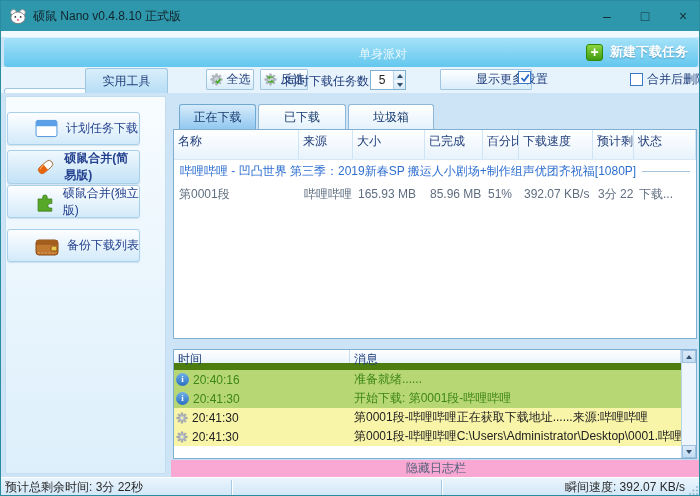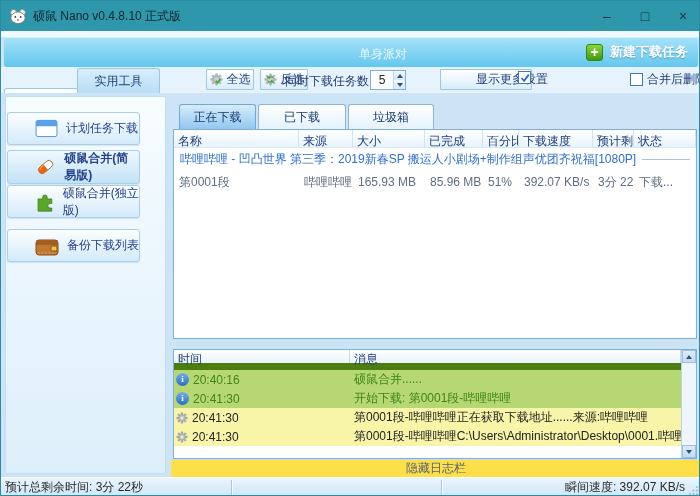--- a/index.html
+++ b/index.html
@@ -52,21 +52,21 @@
   .side-item.hl { background:linear-gradient(#f0f8fe,#c2e2f6); font-weight:bold; }
 
   
   .main-tab { position:absolute; top:103px; height:25px; text-align:center; line-height:24px; color:#163a6e;
               border:1px solid #8fb8d8; border-bottom:none; border-radius:3px 3px 0 0; cursor:pointer; }
   .main-tab.active { background:linear-gradient(#d6ecfb,#92c8ef); border-color:#6fa8d0; }
   .main-tab.inactive { background:linear-gradient(#ffffff,#e4f2fc); }
 
   
   .dl-table { position:absolute; left:172px; top:128px; width:524px; height:210px; background:#fff; border:1px solid #7fb0d4; }
-  .dl-head { display:flex; height:18px; border-bottom:1px solid #d6e8f6; }
+  .dl-head { display:flex; height:30px; border-bottom:1px solid #d6e8f6; }
   .hcell { background:linear-gradient(#ffffff,#e8f3fc); border-right:1px solid #cfe4f4; color:#1f3d7a; line-height:22px;
            padding-left:4px; overflow:hidden; white-space:nowrap; cursor:pointer; }
   .c0{width:125px;} .c1{width:54px;} .c2{width:72px;} .c3{width:58px;} .c4{width:36px;} .c5{width:74px;} .c6{width:41px;} .c7{flex:1;}
   .group-row { display:flex; align-items:center; height:23px; padding:0 6px; color:#2f6fd0; cursor:pointer; }
   .group-line { flex:1; height:1px; background:#a8c4dc; margin-left:6px; }
   .data-row { display:flex; height:23px; color:#5f6e80; cursor:pointer; }
   .dcell { line-height:22px; padding-left:5px; overflow:hidden; white-space:nowrap; }
 
   
   .log { position:absolute; left:172px; top:348px; width:524px; height:110px; background:#fff; border:1px solid #7fb0d4; }
@@ -80,21 +80,21 @@
   .log-time { width:176px; display:flex; align-items:center; gap:4px; padding-left:2px; overflow:hidden; white-space:nowrap; }
   .log-msg { flex:1; overflow:hidden; white-space:nowrap; padding-left:4px; }
   .info-icon { width:13px; height:13px; border-radius:50%; background:linear-gradient(#6fb0e8,#2a6fc0); color:#fff; font-weight:bold;
                font-size:9px; line-height:13px; text-align:center; font-family:"Liberation Serif",serif; flex:none; }
   .vscroll { position:absolute; right:0; top:0; bottom:0; width:15px; border-left:1px solid #b8d4ea; background:#eef5fc;
              display:flex; flex-direction:column; justify-content:space-between; }
   .sc-btn { height:13px; background:linear-gradient(#dceaf8,#c2dcf2); border:1px solid #9fc0de; display:flex; align-items:center;
             justify-content:center; cursor:pointer; }
 
   
-  .hide-log { position:absolute; left:170px; top:458px; width:530px; height:18px; background:#fde047; border-top:1px solid #c8ddef;
+  .hide-log { position:absolute; left:170px; top:458px; width:530px; height:18px; background:#f9a8d4; border-top:1px solid #c8ddef;
               text-align:center; line-height:17px; color:#55617a; cursor:pointer; }
   .statusbar { position:absolute; left:0; top:476px; width:700px; height:20px; background:linear-gradient(#eaf5fd,#cfe6f7);
                border-top:1px solid #ffffff; }
   .sb-left { position:absolute; left:4px; top:0; line-height:19px; color:#2a2a2a; }
   .sb-div { position:absolute; top:2px; width:1px; height:15px; background:#a8c8e2; box-shadow:1px 0 0 #fff; }
   .sb-right { position:absolute; right:16px; top:0; line-height:19px; color:#2a2a2a; }
   .grip { position:absolute; right:2px; bottom:2px; }
 </style>
 </head>
 <body>
@@ -125,21 +125,21 @@
   <div class="banner">
     <span class="watermark">单身派对</span>
     <div class="new-task">
       <span class="plus-box">+</span>
       <span class="new-task-label">新建下载任务</span>
     </div>
   </div>
 
   <div class="toolbar">
     <div class="side-tab active" style="left:3px;margin-top:20px;">常用功能</div>
-    <div class="side-tab inactive" style="left:76px;">实用工具</div>
+    <div class="side-tab inactive" style="left:84px;">实用工具</div>
 
     <div class="tb-btn" style="left:178px; width:48px;">
       <svg width="13" height="13" viewBox="0 0 16 16">
         <g fill="#b8bec6" stroke="#8f959d" stroke-width="0.5">
           <rect x="6.8" y="0.8" width="2.4" height="14.4" rx="1"></rect>
           <rect x="6.8" y="0.8" width="2.4" height="14.4" rx="1" transform="rotate(45 8 8)"></rect>
           <rect x="6.8" y="0.8" width="2.4" height="14.4" rx="1" transform="rotate(90 8 8)"></rect>
           <rect x="6.8" y="0.8" width="2.4" height="14.4" rx="1" transform="rotate(135 8 8)"></rect>
         </g>
         <circle cx="8" cy="8" r="4.2" fill="#c8ced6" stroke="#8f959d" stroke-width="0.8"></circle>
@@ -277,21 +277,21 @@
     <div class="log-head">
       <div class="log-hcell lt">时间</div>
       <div class="log-hcell lm" style="margin-right:15px;">消息</div>
     </div>
 
     <div class="log-row green" style="margin-right:15px;">
       <span class="log-time">
         <span class="info-icon">i</span>
         <span>20:40:16</span>
       </span>
-      <span class="log-msg">硕鼠合并......</span>
+      <span class="log-msg">准备就绪......</span>
     </div>
 
     <div class="log-row green" style="margin-right:15px;">
       <span class="log-time">
         <span class="info-icon">i</span>
         <span>20:41:30</span>
       </span>
       <span class="log-msg">开始下载: 第0001段-哔哩哔哩</span>
     </div>
 

